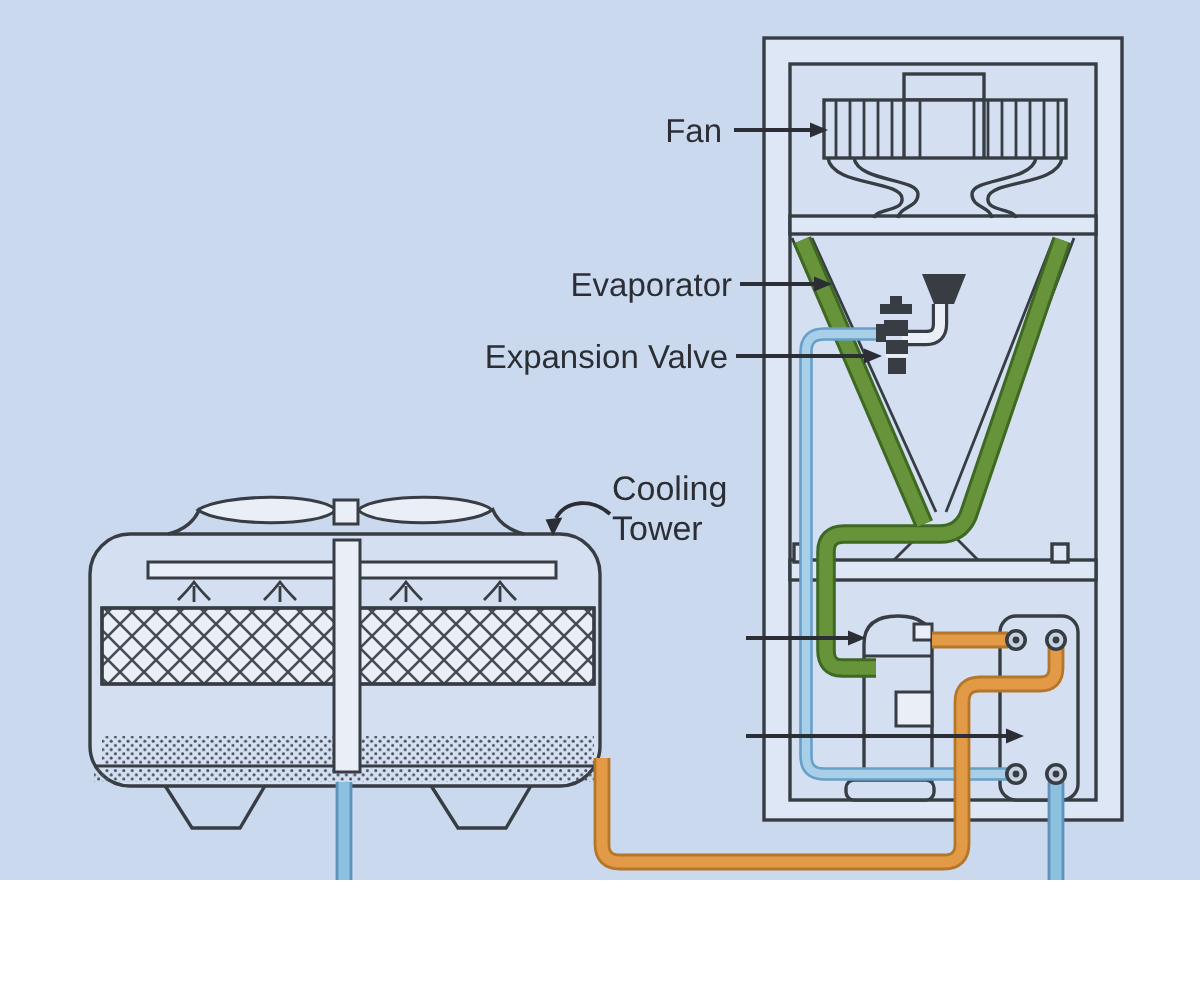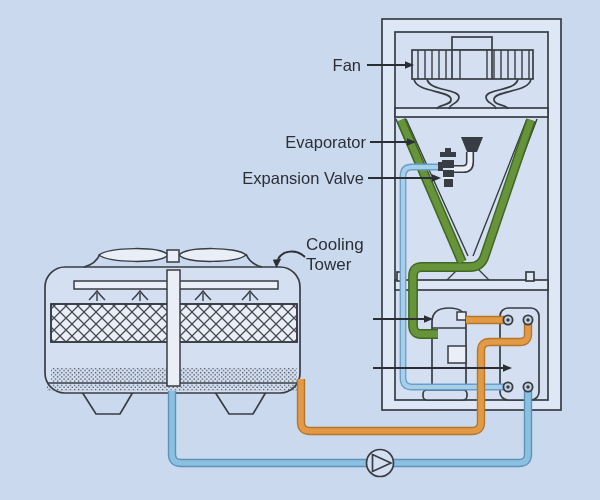--- a/index.html
+++ b/index.html
@@ -1,17 +1,17 @@
 <!DOCTYPE html>
 <html style="--background: #cbd9ef; --outline: #383d44; --text: #2b2f35; --panel-fill: #d4e0f2; --frame-fill: #dde7f5; --light-fill: #e9eef7; --hot-pipe: #e29a46; --hot-pipe-edge: #b4772a; --cold-pipe: #8cc0df; --cold-pipe-edge: #5d92bd; --suction-pipe: #67943a; --suction-pipe-edge: #3f6823; --liquid-pipe: #a8cfe8; --liquid-pipe-edge: #679fc8;"><head>
 <meta charset="utf-8">
 <style>
   html,body { margin:0; padding:0; }
   #stage {
-    width:600px; height:500px; overflow:hidden; position:relative;
+    width:600px; height:440px; overflow:hidden; position:relative;
     background: var(--background);
     font-family:"Liberation Sans", sans-serif;
   }
   svg { display:block; }
   .ln     { stroke: var(--outline); fill:none; stroke-width:1.7; }
   .thin   { stroke: var(--outline); fill:none; stroke-width:1.4; }
   .panel  { fill: var(--panel-fill); stroke: var(--outline); stroke-width:1.7; }
   .band   { fill: var(--frame-fill); stroke: var(--outline); stroke-width:1.7; }
   .light  { fill: var(--light-fill); stroke: var(--outline); stroke-width:1.5; }
   .dark   { fill: var(--outline); stroke:none; }

